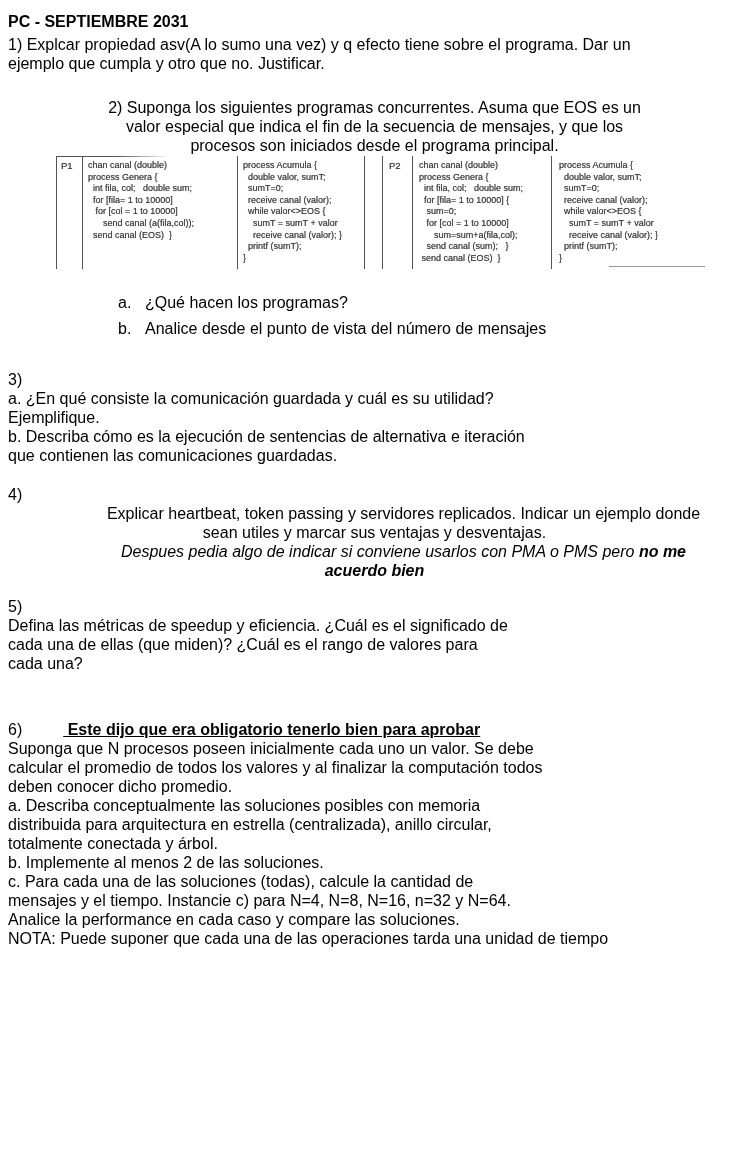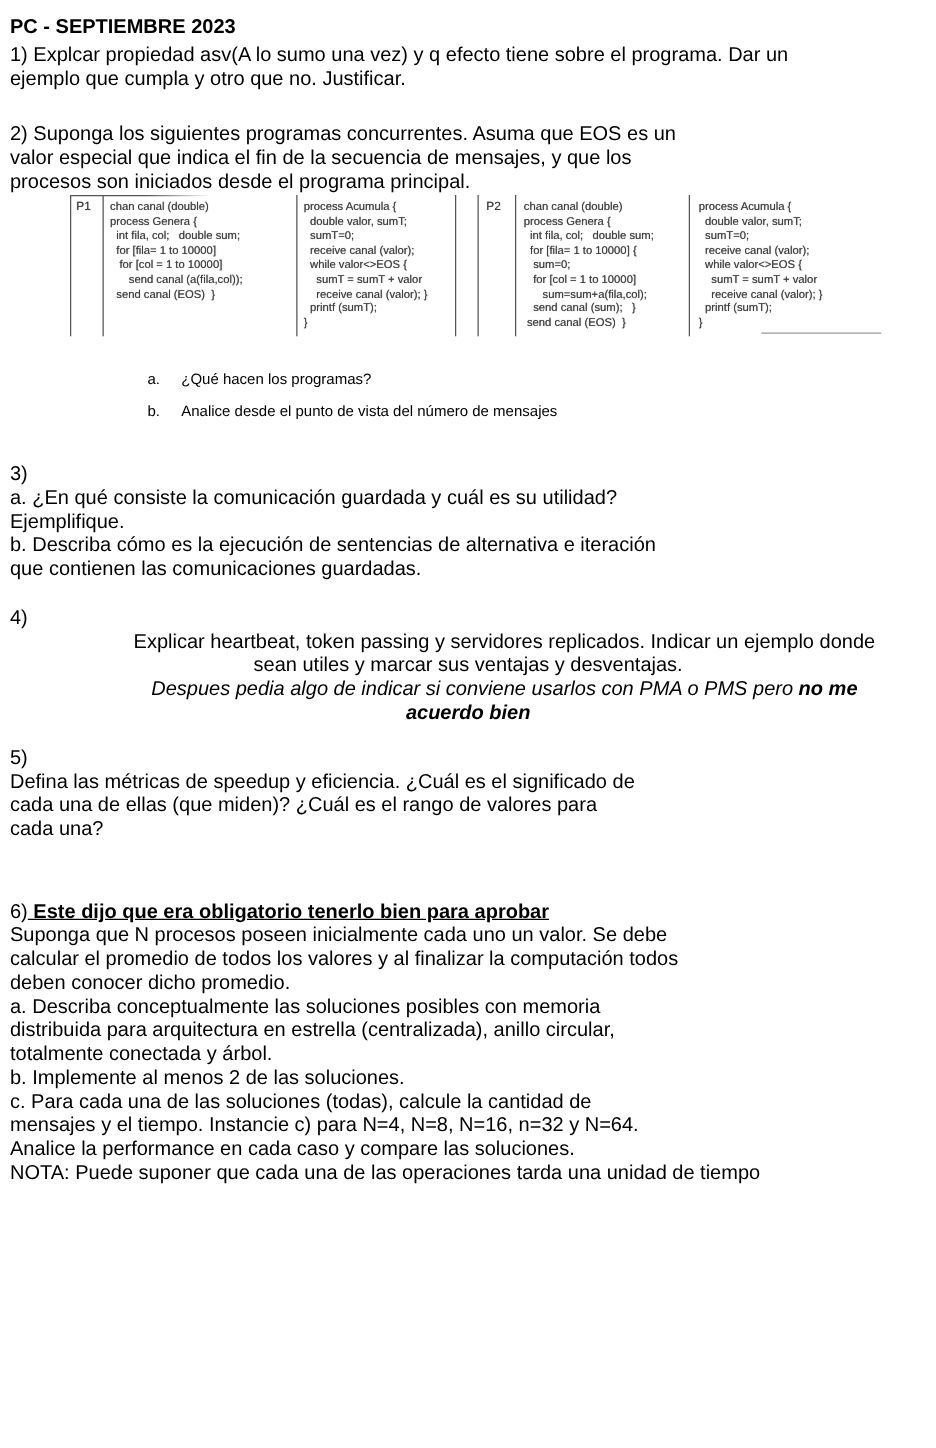--- a/index.html
+++ b/index.html
@@ -21,25 +21,25 @@
     margin: 0;
     line-height: 26px;
     white-space: pre-line;
   }
   .para {
     font-size: 16px;
     line-height: 19px;
     margin: 0;
     white-space: pre-line;
   }
-  .gap-top { margin-top: 25px; }
+  .gap-top { margin-top: 25px; text-align: center; }
   .indent { text-indent: 58px; text-align: center; }
   .italic { font-style: italic; }
   .bold { font-weight: bold; }
-  .underline { text-decoration: underline; }
+  .underline { text-decoration: underline; margin-left: 41px; }
 
   
   .figure {
     position: relative;
     height: 117px;
     width: 696px;
     margin: 1px 0 0 48px;
   }
   .vline {
     position: absolute;
@@ -78,34 +78,34 @@
     position: absolute;
     left: 553px;
     top: 110px;
     width: 96px;
     height: 1px;
     background: #9a9a9a;
   }
 
   .abclist {
     margin: 17px 0 0 110px;
-    font-size: 12px;
+    font-size: 16px;
     line-height: 26px;
   }
   .abcrow .marker {
     display: inline-block;
     width: 27px;
   }
 </style>
 </head>
 <body>
 
 <div class="page">
 
-  <h1 class="title">PC - SEPTIEMBRE 2023</h1>
+  <h1 class="title">PC - SEPTIEMBRE 2031</h1>
 
   <p class="para">1) Explcar propiedad asv(A lo sumo una vez) y q efecto tiene sobre el programa. Dar un
 ejemplo que cumpla y otro que no. Justificar.</p>
 
   <p class="para gap-top">2) Suponga los siguientes programas concurrentes. Asuma que EOS es un
 valor especial que indica el fin de la secuencia de mensajes, y que los
 procesos son iniciados desde el programa principal.</p>
 
   <div class="figure">
     <div class="topline"></div>

